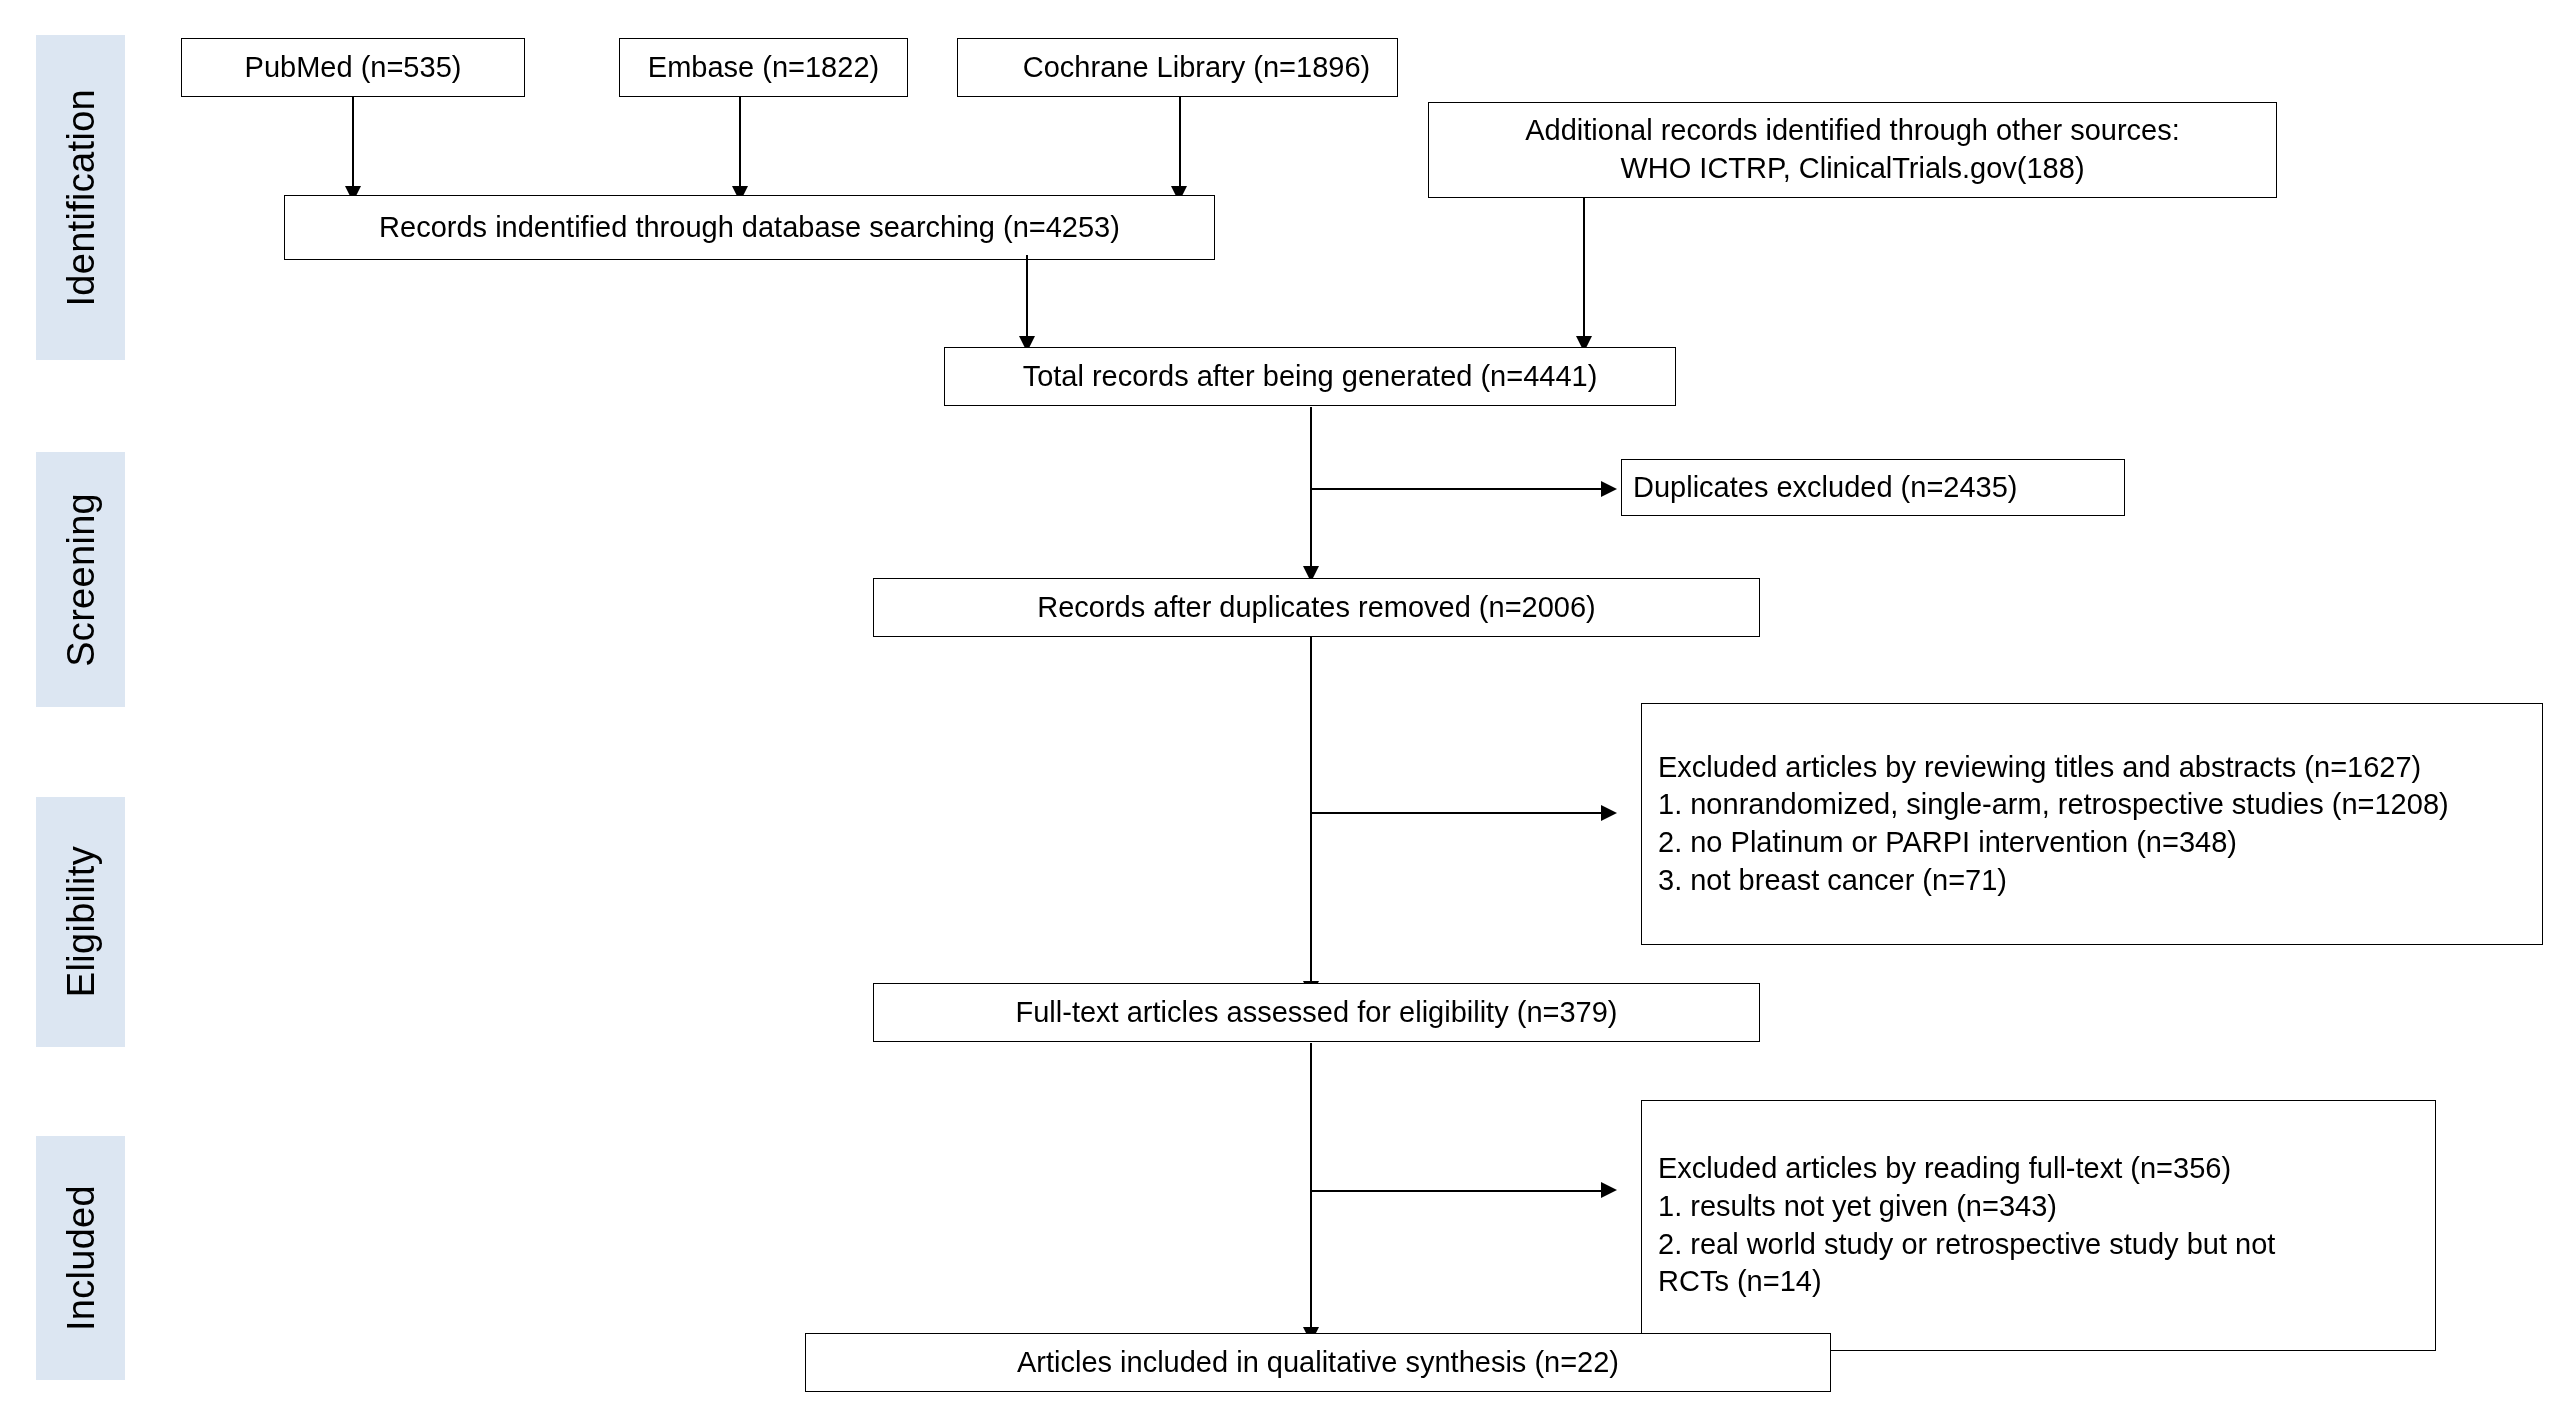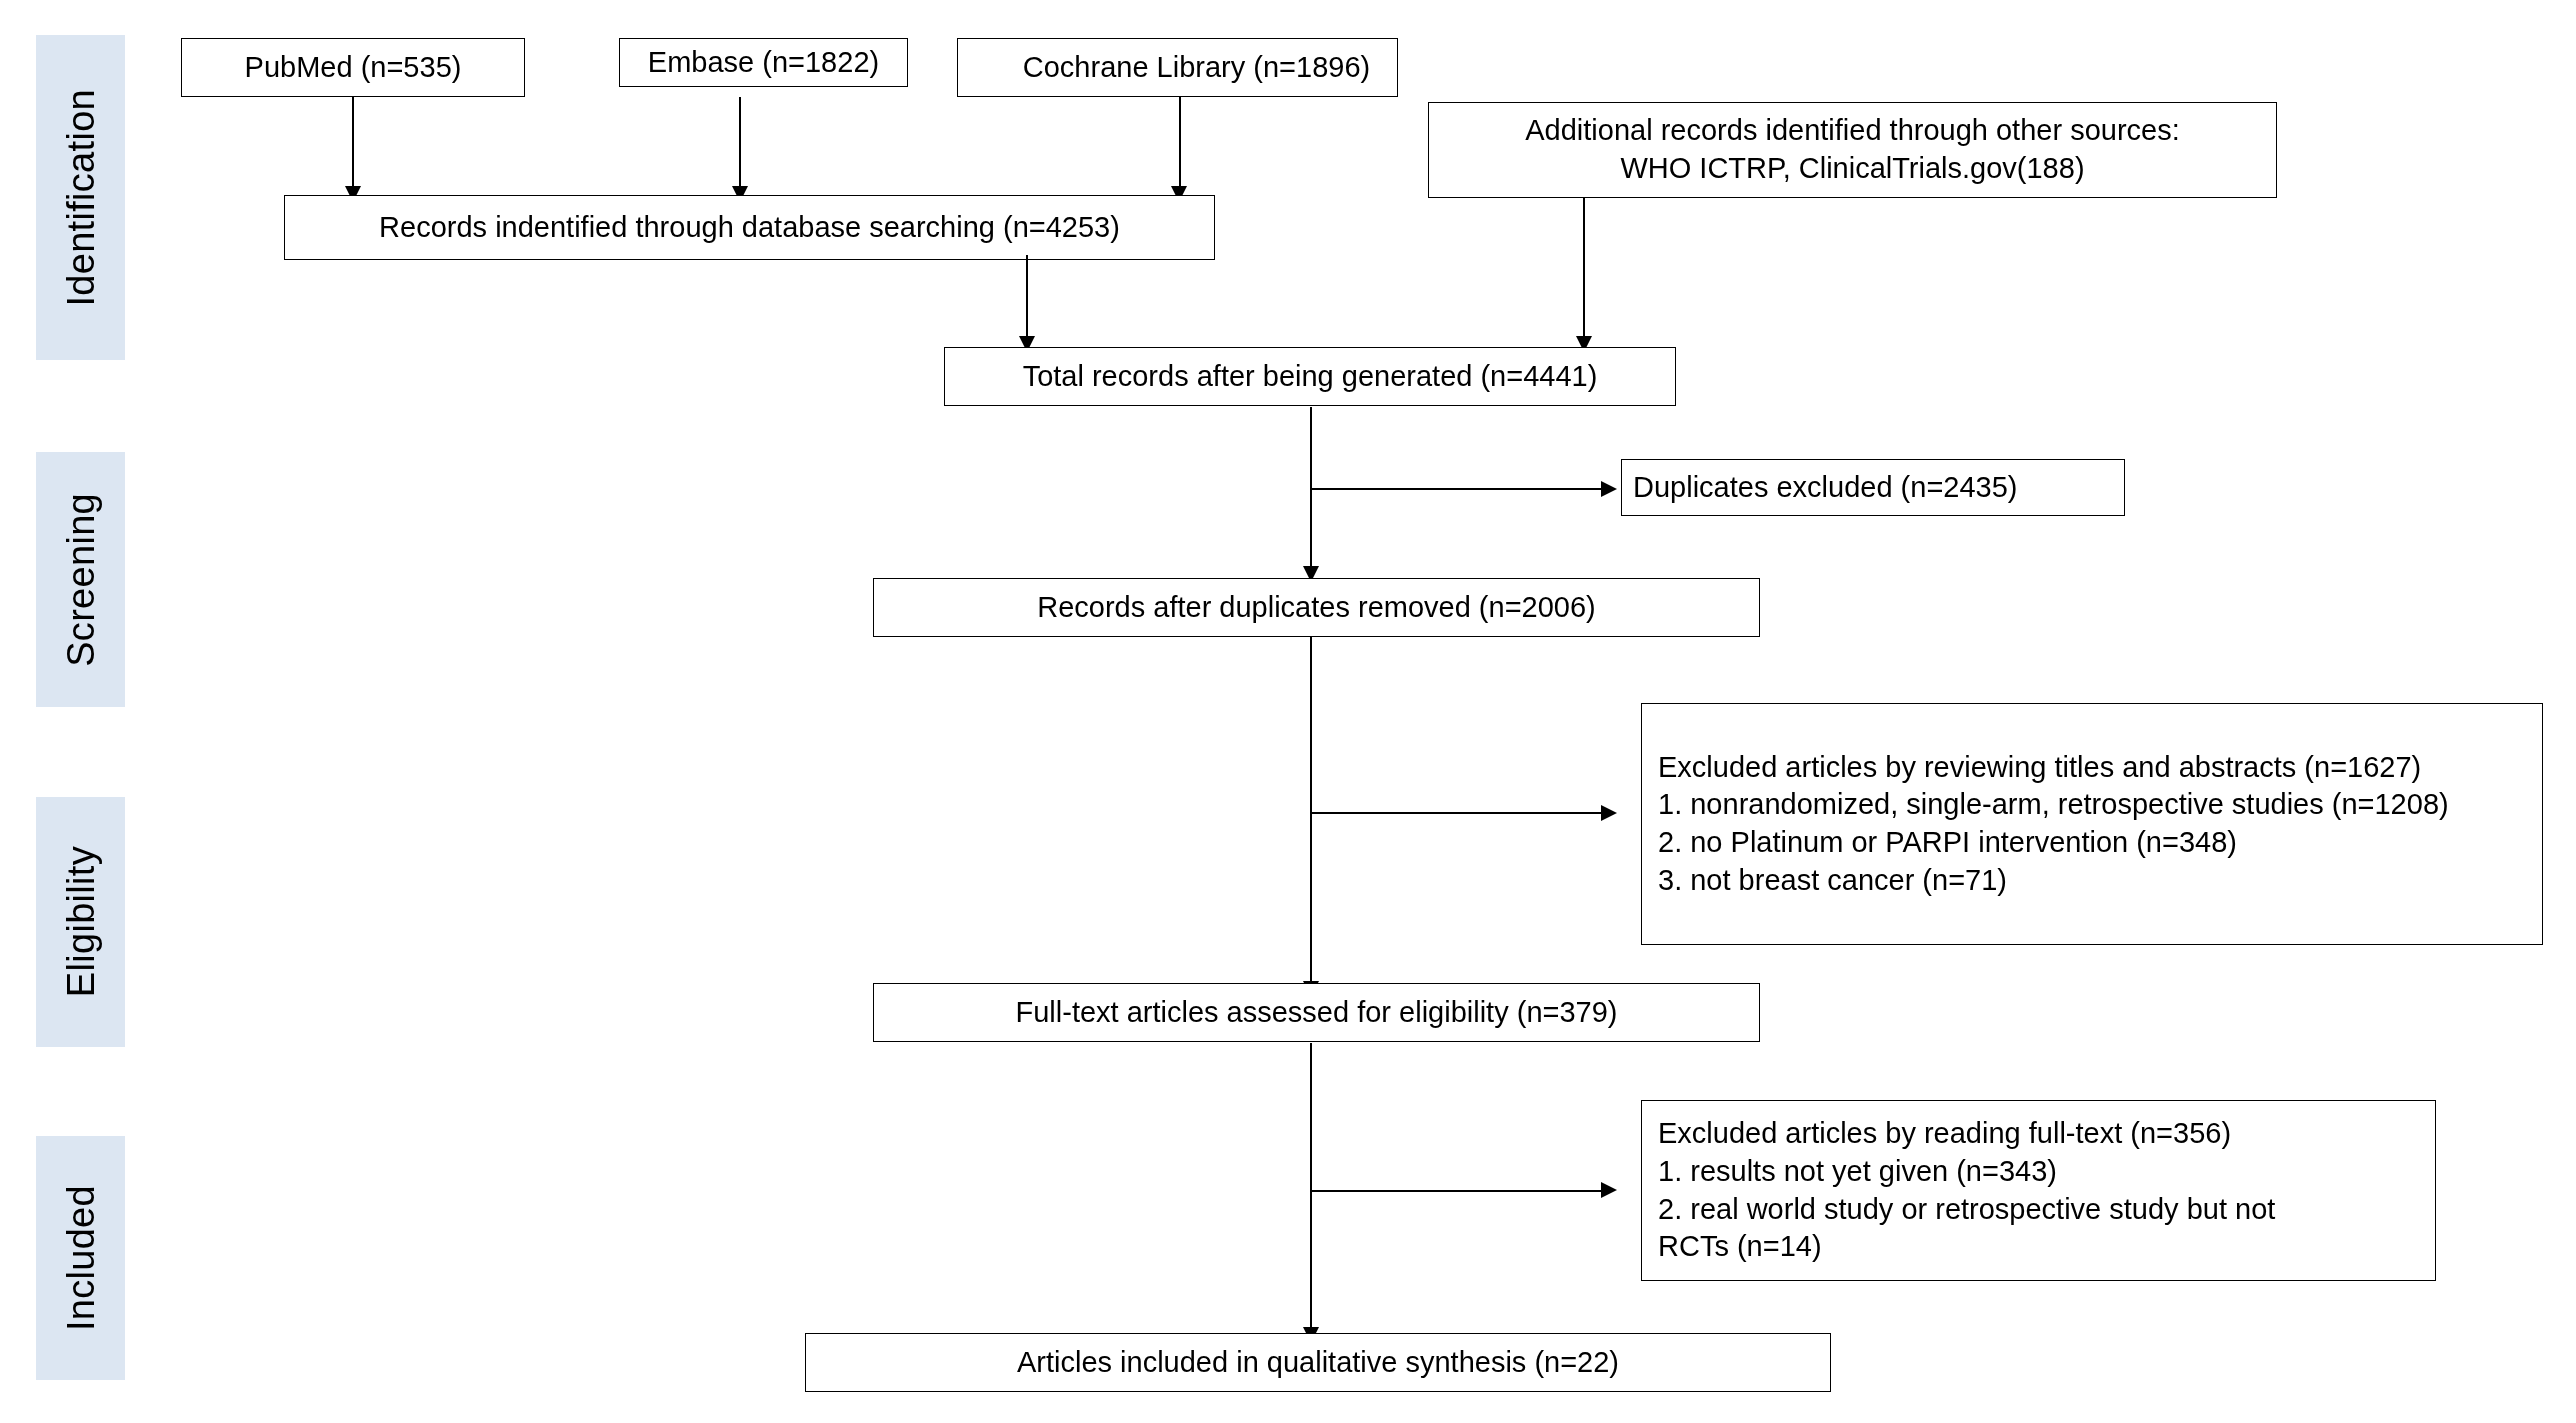--- a/index.html
+++ b/index.html
@@ -111,21 +111,21 @@
   </div>
 
   <div class="stage-band" style="left:36px; top:1136px; width:89px; height:244px;">
     <span class="stage-label">Included</span>
   </div>
 
   <div class="box center" style="left:181px; top:38px; width:344px; height:59px;">
     <span class="txt">PubMed (n=535)</span>
   </div>
 
-  <div class="box center" style="left:619px; top:38px; width:289px; height:49px;">
+  <div class="box center" style="left:619px; top:38px; width:289px; height:59px;">
     <span class="txt">Embase (n=1822)</span>
   </div>
 
   <div class="box center" style="left:957px; top:38px; width:441px; height:59px;padding-left:38px;">
     <span class="txt">Cochrane Library (n=1896)</span>
   </div>
 
   <div class="box center" style="left:1428px; top:102px; width:849px; height:96px;">
     <span class="txt">
       <span class="ln">Additional records identified through other sources:</span>
@@ -188,21 +188,21 @@
   <div class="box center" style="left:873px; top:983px; width:887px; height:59px;">
     <span class="txt">Full-text articles assessed for eligibility (n=379)</span>
   </div>
 
   <div class="vline" style="left:1310px; top:1043px; height:289px;"></div>
   <div class="arrow-down" style="left:1303px; top:1327px;"></div>
 
   <div class="hline" style="left:1310px; top:1190px; width:293px;"></div>
   <div class="arrow-right" style="left:1601px; top:1182px;"></div>
 
-  <div class="box left" style="left:1641px; top:1100px; width:795px; height:181px;align-items:center;">
+  <div class="box left" style="left:1641px; top:1100px; width:795px; height:251px;align-items:center;">
     <span class="txt pad-l">
       <span class="ln">Excluded articles by reading full-text (n=356)</span>
       <span class="ln">1. results not yet given (n=343)</span>
       <span class="ln">2. real world study or retrospective study but not</span>
       <span class="ln">RCTs (n=14)</span>
     </span>
   </div>
 
   <div class="box center" style="left:805px; top:1333px; width:1026px; height:59px;">
     <span class="txt">Articles included in qualitative synthesis (n=22)</span>

